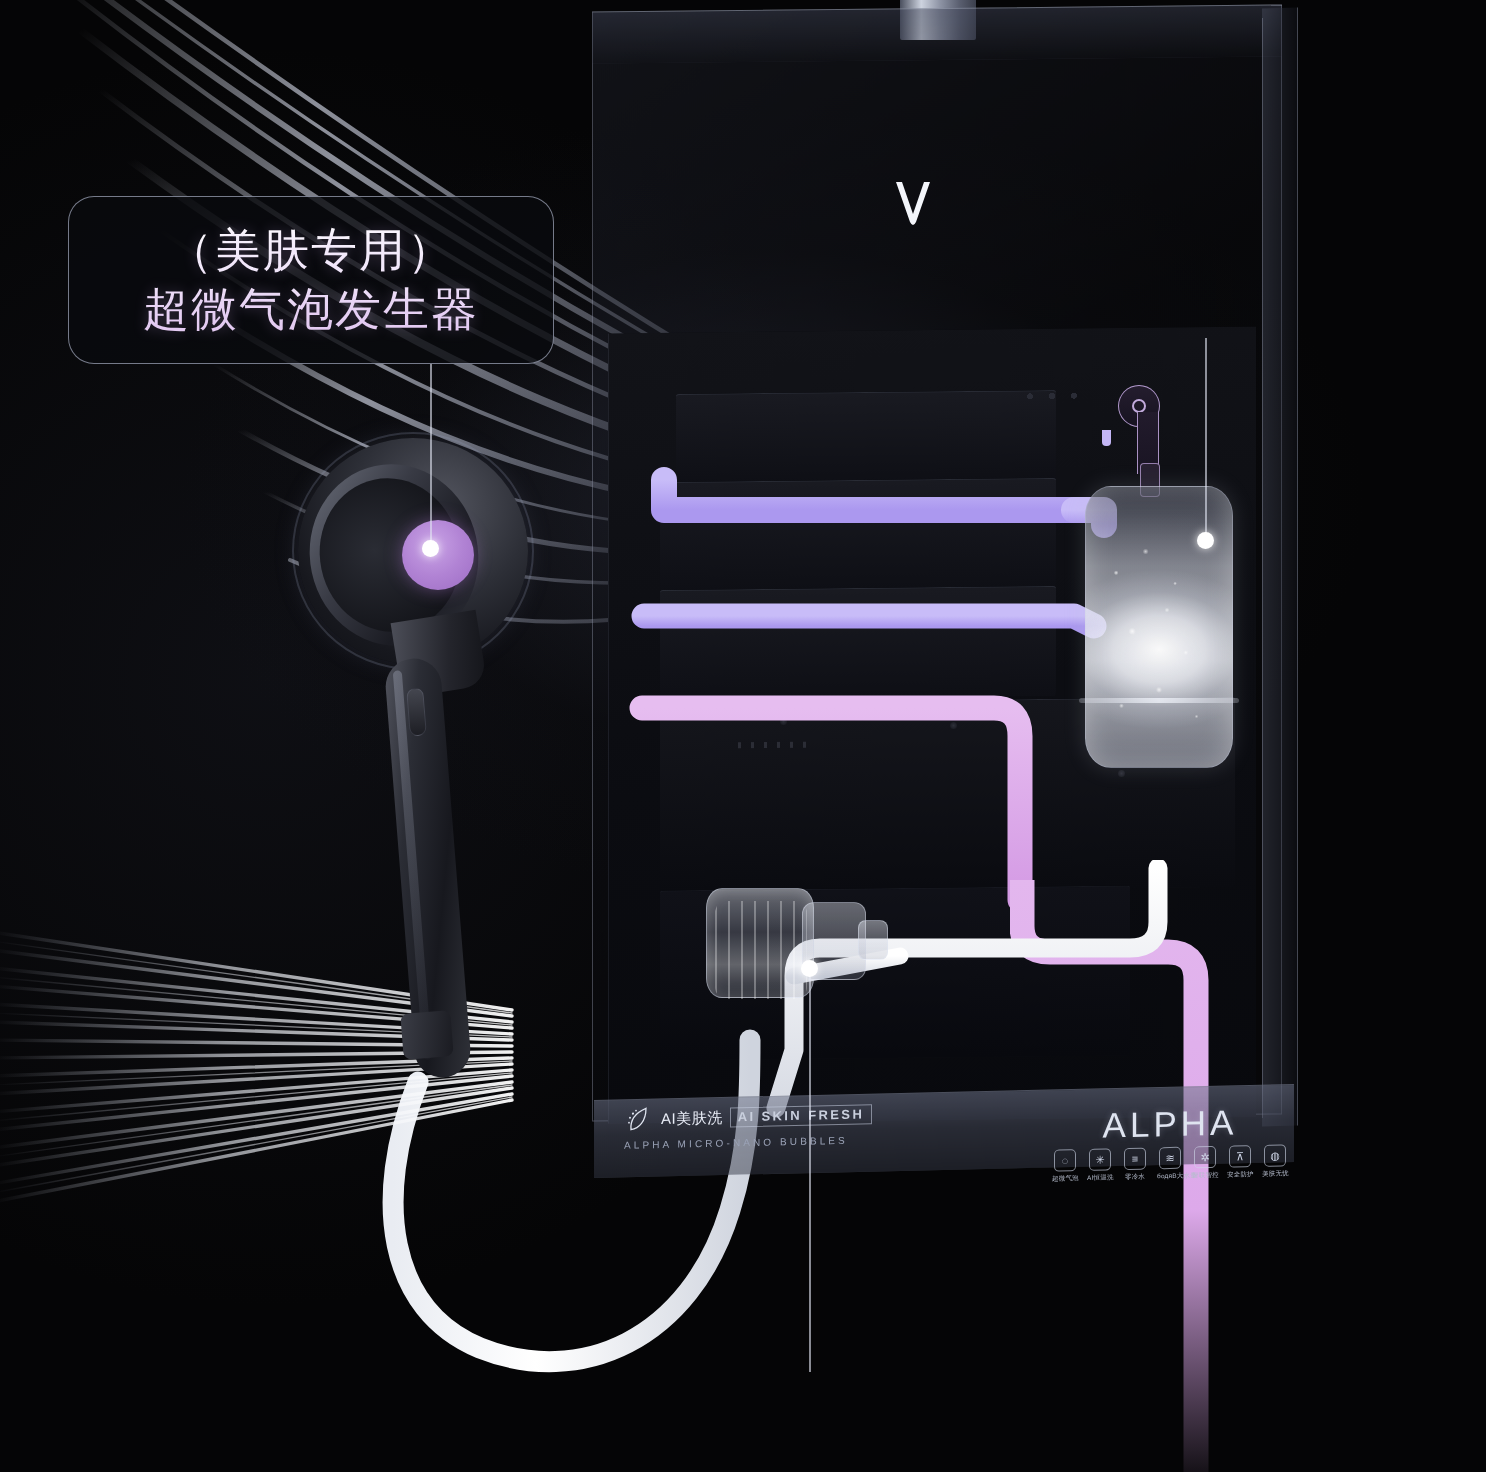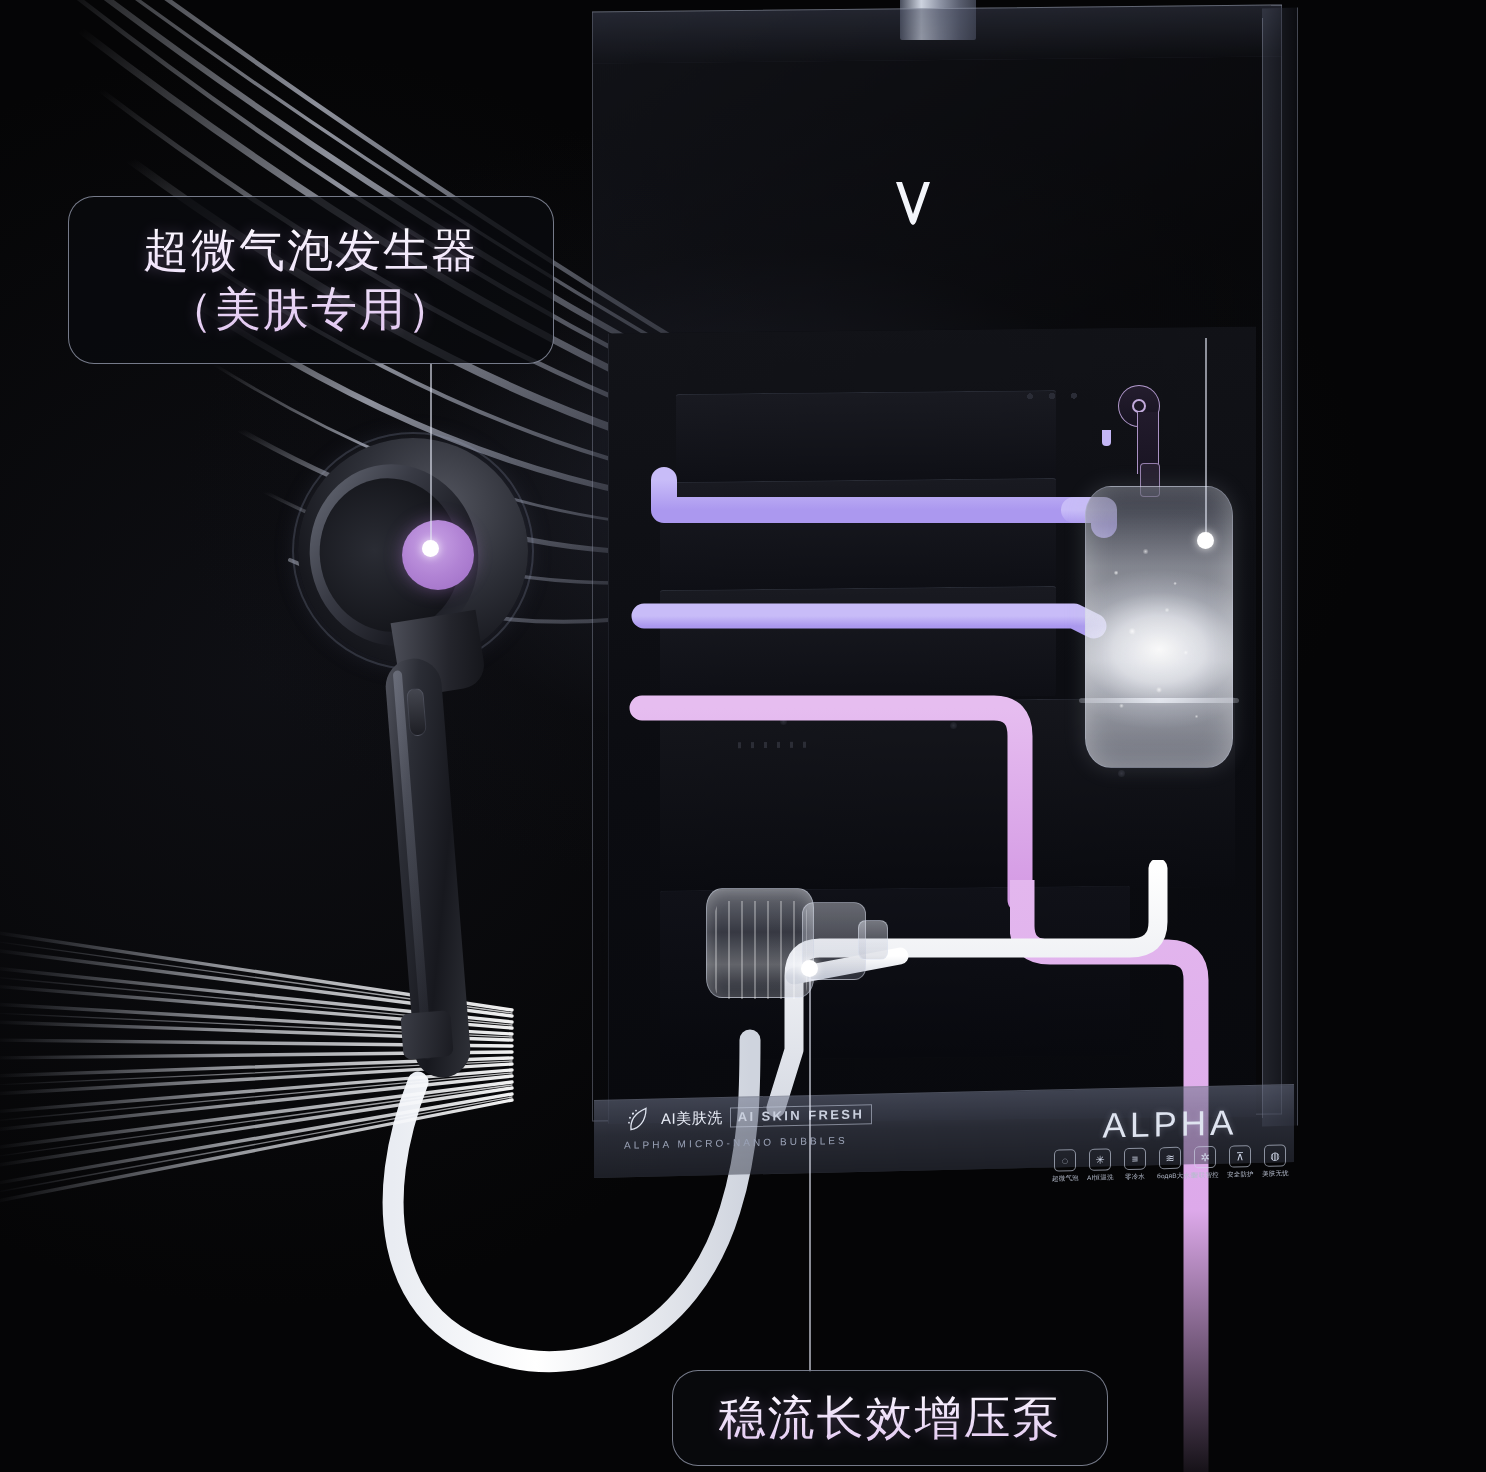--- a/index.html
+++ b/index.html
@@ -527,23 +527,20 @@
   <div class="dot" style="left:422px;top:540px"></div>
 
   <div class="lead" style="left:1205px;top:338px;height:204px"></div>
   <div class="dot" style="left:1197px;top:532px"></div>
 
   <div class="lead" style="left:809px;top:968px;height:404px"></div>
   <div class="dot" style="left:801px;top:960px"></div>
 
   <div class="callout" id="co-bubble">
     <div class="txt">
+      <div>（美肤专用）</div>
       <div>超微气泡发生器</div>
-      <div>（美肤专用）</div>
     </div>
   </div>
 
 
-  <div class="callout" id="co-pump">
-    <div class="txt">稳流长效增压泵</div>
-  </div>
 
 </div>
 
 </body></html>

